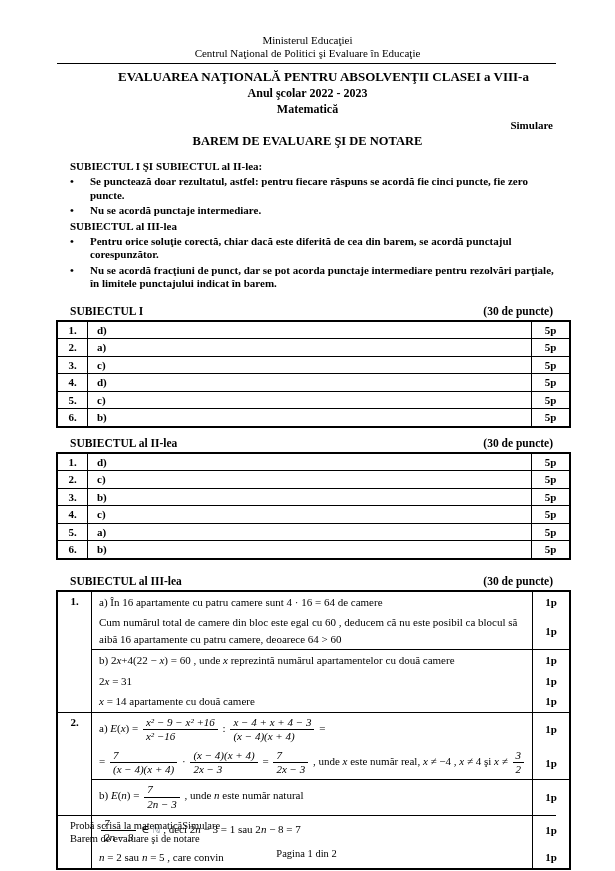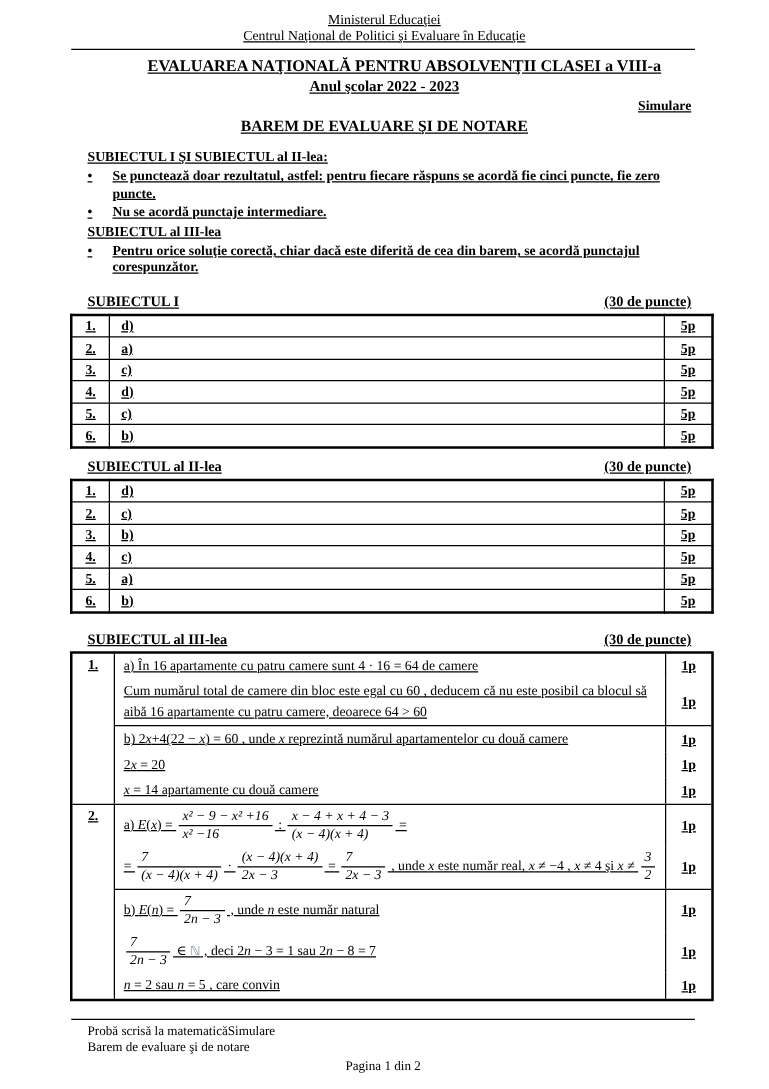--- a/index.html
+++ b/index.html
@@ -1,19 +1,19 @@
 <!DOCTYPE html>
 <html><head>
 <meta charset="utf-8">
 <style>
   html,body{margin:0;padding:0;background:#fff;}
   .page{
     position:relative;width:615px;height:871px;background:#ffffff;
     font-family:"Liberation Serif","DejaVu Serif",serif;color:#000;
-    overflow:hidden;box-sizing:border-box;padding-top:10px;text-decoration:underline;
+    overflow:hidden;box-sizing:border-box;padding-top:34px;
   }
   .c{text-align:center;}
   .hsmall{font-size:11px;line-height:13px;}
   .rule{border:0;border-top:1px solid #000;margin:3px 59px 5px 57px;}
   .extitle{font-weight:bold;font-size:13px;line-height:16px;margin-top:2px;margin-left:32px;}
   .exsub{font-weight:bold;font-size:12px;line-height:15px;margin-top:1px;}
   .variant{font-weight:bold;font-size:11px;text-align:right;margin:2px 62px 0 0;}
   .barem{font-weight:bold;font-size:12.5px;margin-top:3px;}
 
   .instructions{margin:11px 59px 0 70px;font-weight:bold;font-size:11px;line-height:13.4px;}
@@ -61,35 +61,39 @@
 <body>
 
 <div class="page">
 
   <header>
     <div class="c hsmall">Ministerul Educaţiei</div>
     <div class="c hsmall">Centrul Naţional de Politici şi Evaluare în Educaţie</div>
     <hr class="rule">
     <div class="c extitle">EVALUAREA NAŢIONALĂ PENTRU ABSOLVENŢII CLASEI a VIII-a</div>
     <div class="c exsub">Anul şcolar 2022 - 2023</div>
+    <div class="c exsub">Matematică</div>
     <div class="variant">Simulare</div>
     <div class="c barem">BAREM DE EVALUARE ŞI DE NOTARE</div>
   </header>
 
   <section class="instructions">
     <div class="iheading">SUBIECTUL I ŞI SUBIECTUL al II-lea:</div>
     <div class="bullet">
         <span>Se punctează doar rezultatul, astfel: pentru fiecare răspuns se acordă fie cinci puncte, fie zero puncte.</span>
       </div>
     <div class="bullet">
         <span>Nu se acordă punctaje intermediare.</span>
       </div>
     <div class="iheading">SUBIECTUL al III-lea</div>
     <div class="bullet">
         <span>Pentru orice soluţie corectă, chiar dacă este diferită de cea din barem, se acordă punctajul corespunzător.</span>
+      </div>
+    <div class="bullet">
+        <span>Nu se acordă fracţiuni de punct, dar se pot acorda punctaje intermediare pentru rezolvări parţiale, în limitele punctajului indicat în barem.</span>
       </div>
   </section>
 
   <div class="gap12"></div>
 
   <div class="theading">
     <span>SUBIECTUL I</span>
     <span>(30 de puncte)</span>
   </div>
   <table class="qt">
@@ -189,21 +193,21 @@
             <div class="mcell"><span class="rm">Cum numărul total de camere din bloc este egal cu 60 , deducem că nu este posibil ca blocul să aibă 16 apartamente cu patru camere, deoarece 64 &gt; 60</span></div>
             <div class="pcell">1p</div>
           </div>
         </div>
         <div class="sec">
           <div class="mline">
             <div class="mcell"><span class="rm">b) 2</span><span class="it">x</span><span class="rm">+4(22 − </span><span class="it">x</span><span class="rm">) = 60 , unde  </span><span class="it">x</span><span class="rm">  reprezintă numărul apartamentelor cu două camere</span></div>
             <div class="pcell">1p</div>
           </div>
           <div class="mline">
-            <div class="mcell"><span class="rm">2</span><span class="it">x</span><span class="rm"> = 20</span></div>
+            <div class="mcell"><span class="rm">2</span><span class="it">x</span><span class="rm"> = 31</span></div>
             <div class="pcell">1p</div>
           </div>
           <div class="mline">
             <div class="mcell"><span class="it">x</span><span class="rm"> = 14 apartamente cu două camere</span></div>
             <div class="pcell">1p</div>
           </div>
         </div>
       </div>
     </div>
 

